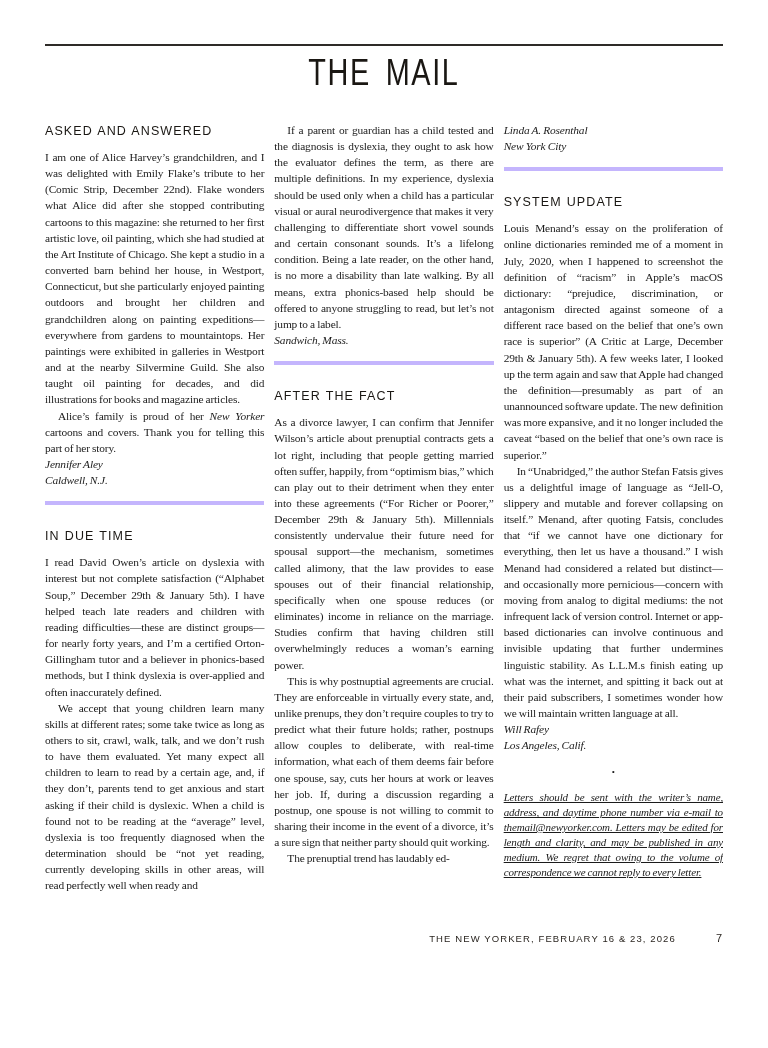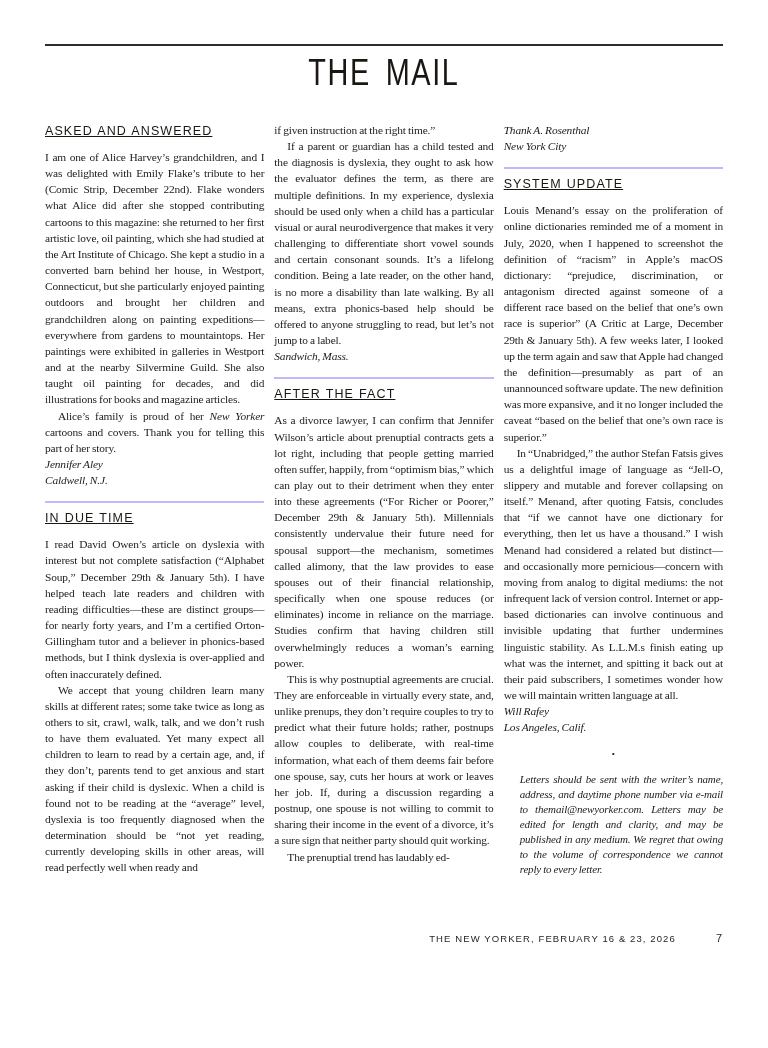--- a/index.html
+++ b/index.html
@@ -38,33 +38,33 @@
     hyphens: auto; -webkit-hyphens: auto;
   }
   .section-heading {
     font-family: "Liberation Sans", sans-serif;
     font-size: 12.5px; line-height: 15px;
     font-weight: 500;
     letter-spacing: 1.1px; word-spacing: 0.5px;
     color: #1a1713;
     margin: 13px 0 10px 0;
     text-align: left;
-    text-decoration: underline;
   }
   .col .section-heading:first-child { margin-top: 2px; }
-  .rule-above { border-top: 2px solid #c4b5fd; padding-top: 8px; }
+  .rule-above { border-top: 4px solid #c4b5fd; padding-top: 24px; }
   .body-para { margin: 0; text-indent: 13px; }
   .no-indent { text-indent: 0; }
   .signature { font-style: italic; margin: 0 0 1px 0; text-align: left; }
   .sep-dot { text-align: center; font-size: 9px; line-height: 9px; margin: 15px 0 13px 0; color: #1b1b1b; }
   .disclaimer {
     font-style: italic;
     font-size: 11px; line-height: 14.9px;
-    margin: 6px 0 0 16px;
+    margin: 6px 0 0 0;
     text-align: justify;
+    text-decoration: underline;
   }
   .footer {
     position: absolute;
     right: 46px; bottom: 16px;
     display: flex; align-items: baseline;
     font-family: "Liberation Sans", sans-serif;
     color: #241f1a;
   }
   .footer-credit { font-size: 9.5px; letter-spacing: 1.1px; font-weight: 500; }
   .page-number { font-size: 11px; margin-left: 40px; font-weight: 500; }
@@ -85,33 +85,32 @@
           <p class="body-para fmt">Alice’s family is proud of her <i>New Yorker</i> cartoons and covers. Thank you for telling this part of her story.</p>
           <div class="signature">
             <div>Jennifer Aley</div>
             <div>Caldwell, N.J.</div>
           </div>
           <div class="section-heading rule-above">IN DUE TIME</div>
           <p class="body-para fmt no-indent">I read David Owen’s article on dyslexia with interest but not complete satisfaction (“Alphabet Soup,” December 29th &amp; January 5th). I have helped teach late readers and children with reading difficulties—these are distinct groups—for nearly forty years, and I’m a certified Orton-Gillingham tutor and a believer in phonics-based methods, but I think dyslexia is over-applied and often inaccurately defined.</p>
           <p class="body-para fmt">We accept that young children learn many skills at different rates; some take twice as long as others to sit, crawl, walk, talk, and we don’t rush to have them evaluated. Yet many expect all children to learn to read by a certain age, and, if they don’t, parents tend to get anxious and start asking if their child is dyslexic. When a child is found not to be reading at the “average” level, dyslexia is too frequently diagnosed when the determination should be “not yet reading, currently developing skills in other areas, will read perfectly well when ready and</p>
         </div>
       <div class="col">
-          <p class="body-para fmt no-indent">if given instruction at the right time.”</p>
           <p class="body-para fmt">If a parent or guardian has a child tested and the diagnosis is dyslexia, they ought to ask how the evaluator defines the term, as there are multiple definitions. In my experience, dyslexia should be used only when a child has a particular visual or aural neurodivergence that makes it very challenging to differentiate short vowel sounds and certain consonant sounds. It’s a lifelong condition. Being a late reader, on the other hand, is no more a disability than late walking. By all means, extra phonics-based help should be offered to anyone struggling to read, but let’s not jump to a label.</p>
           <div class="signature">
             <div>Sandwich, Mass.</div>
           </div>
           <div class="section-heading rule-above">AFTER THE FACT</div>
           <p class="body-para fmt no-indent">As a divorce lawyer, I can confirm that Jennifer Wilson’s article about prenuptial contracts gets a lot right, including that people getting married often suffer, happily, from “optimism bias,” which can play out to their detriment when they enter into these agreements (“For Richer or Poorer,” December 29th &amp; January 5th). Millennials consistently undervalue their future need for spousal support—the mechanism, sometimes called alimony, that the law provides to ease spouses out of their financial relationship, specifically when one spouse reduces (or eliminates) income in reliance on the marriage. Studies confirm that having children still overwhelmingly reduces a woman’s earning power.</p>
           <p class="body-para fmt">This is why postnuptial agreements are crucial. They are enforceable in virtually every state, and, unlike prenups, they don’t require couples to try to predict what their future holds; rather, postnups allow couples to deliberate, with real-time information, what each of them deems fair before one spouse, say, cuts her hours at work or leaves her job. If, during a discussion regarding a postnup, one spouse is not willing to commit to sharing their income in the event of a divorce, it’s a sure sign that neither party should quit working.</p>
           <p class="body-para fmt">The prenuptial trend has laudably ed-</p>
         </div>
       <div class="col">
           <div class="signature">
-            <div>Thank A. Rosenthal</div>
+            <div>Linda A. Rosenthal</div>
             <div>New York City</div>
           </div>
           <div class="section-heading rule-above">SYSTEM UPDATE</div>
           <p class="body-para fmt no-indent">Louis Menand’s essay on the proliferation of online dictionaries reminded me of a moment in July, 2020, when I happened to screenshot the definition of “racism” in Apple’s macOS dictionary: “prejudice, discrimination, or antagonism directed against someone of a different race based on the belief that one’s own race is superior” (A Critic at Large, December 29th &amp; January 5th). A few weeks later, I looked up the term again and saw that Apple had changed the definition—presumably as part of an unannounced software update. The new definition was more expansive, and it no longer included the caveat “based on the belief that one’s own race is superior.”</p>
           <p class="body-para fmt">In “Unabridged,” the author Stefan Fatsis gives us a delightful image of language as “Jell-O, slippery and mutable and forever collapsing on itself.” Menand, after quoting Fatsis, concludes that “if we cannot have one dictionary for everything, then let us have a thousand.” I wish Menand had considered a related but distinct—and occasionally more pernicious—concern with moving from analog to digital mediums: the not infrequent lack of version control. Internet or app-based dictionaries can involve continuous and invisible updating that further undermines linguistic stability. As L.L.M.s finish eating up what was the internet, and spitting it back out at their paid subscribers, I sometimes wonder how we will maintain written language at all.</p>
           <div class="signature">
             <div>Will Rafey</div>
             <div>Los Angeles, Calif.</div>
           </div>
           <div class="sep-dot">•</div>

